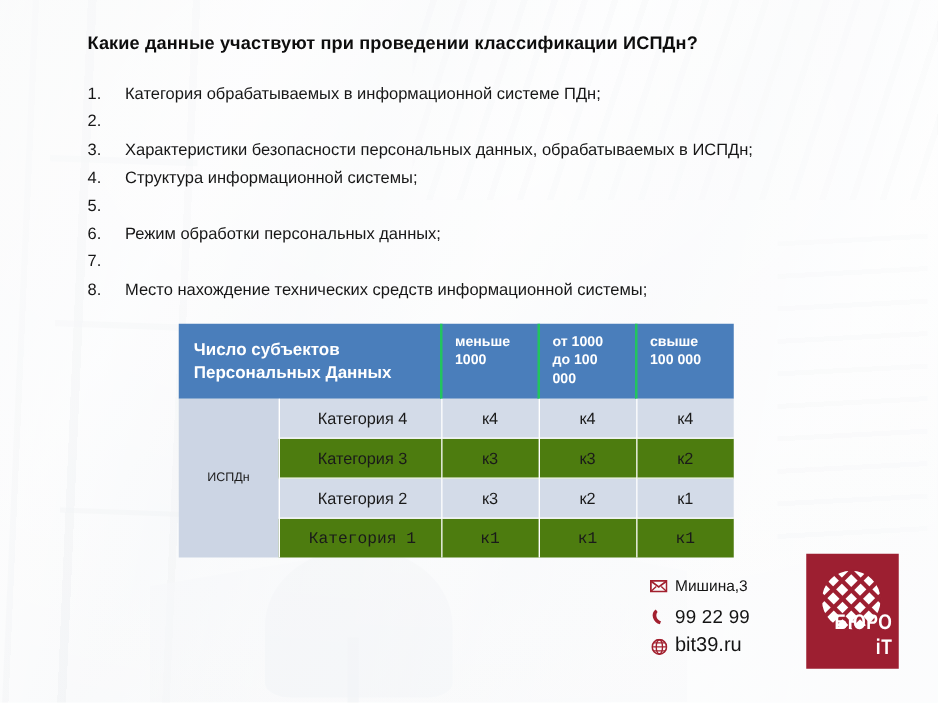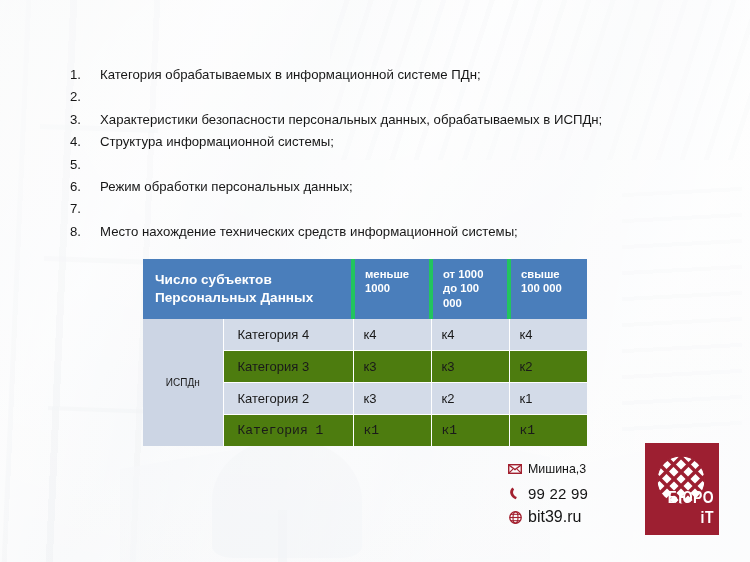--- a/index.html
+++ b/index.html
@@ -173,59 +173,60 @@
   .class-table col.c-val    { width: 78px; }
 
   .class-table th {
     background: #4a7ebb;
     color: #ffffff;
     font-size: 11.3px;
     font-weight: bold;
     text-align: left;
     vertical-align: top;
     padding: 8px 10px 9px 10px;
-    border-right: 4px solid #22c55e;
+    border-right: 2px solid #22c55e;
     line-height: 1.28;
   }
   .class-table th.th-main {
     font-size: 13.6px;
     vertical-align: middle;
     padding: 7px 10px 8px 12px;
     line-height: 1.3;
   }
   .class-table th:last-child { border-right: none; }
 
   .class-table td {
     font-size: 13px;
     color: #1a1a1a;
     padding: 5px 10px 6px 10px;
     border-right: 1px solid #ffffff;
     border-bottom: 1px solid #ffffff;
     height: 20px;
     vertical-align: middle;
+    text-align: center;
   }
   .class-table td:last-child { border-right: none; }
   .class-table tr:last-child td { border-bottom: none; font-family: Liberation Mono, monospace; }
 
   td.rowhdr {
     background: #ccd5e4;
     text-align: center;
     vertical-align: middle;
     font-size: 10px;
     border-bottom: none;
     border-right: 1px solid #ffffff;
   }
   tr.shade-a td.cat, tr.shade-a td.val { background: #d3dbe8; }
   tr.shade-b td.cat, tr.shade-b td.val { background: #4d7c0f; margin-top: 45px; }
   td.cat { padding-left: 14px; }
 
   
   .contacts {
     position: absolute;
-    left: 506px;
+    left: 518px;
     top: 457px;
     width: 112px;
   }
   .contact-row {
     display: flex;
     align-items: center;
     height: 24px;
     color: #1a1a1a;
   }
   .contact-icon {
@@ -292,20 +293,21 @@
     <div class="bg-shelf"></div>
     <div class="bg-desk"></div>
     <div class="bg-chair"></div>
     <div class="bg-chair-stem"></div>
     <div class="bg-wash"></div>
     <div class="bg-wash2"></div>
   </div>
 
   <div class="content">
 
+    <div class="slide-title">Какие данные участвуют при проведении классификации  ИСПДн?</div>
 
     <ul class="bullet-list">
       <li>
         <span class="bullet-num">1.</span>
         <span class="bullet-text">Категория обрабатываемых в информационной системе ПДн;</span>
       </li>
       <li>
         <span class="bullet-num">2.</span>
       </li>
       <li>

